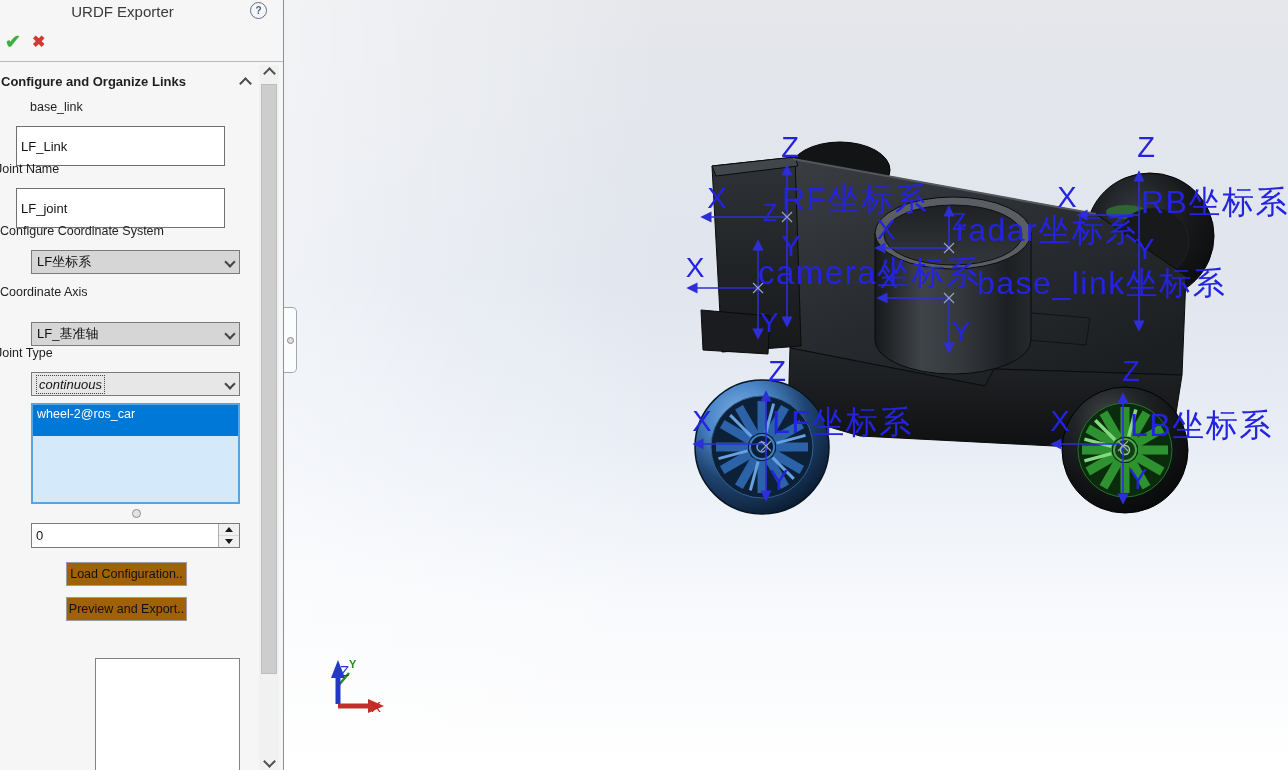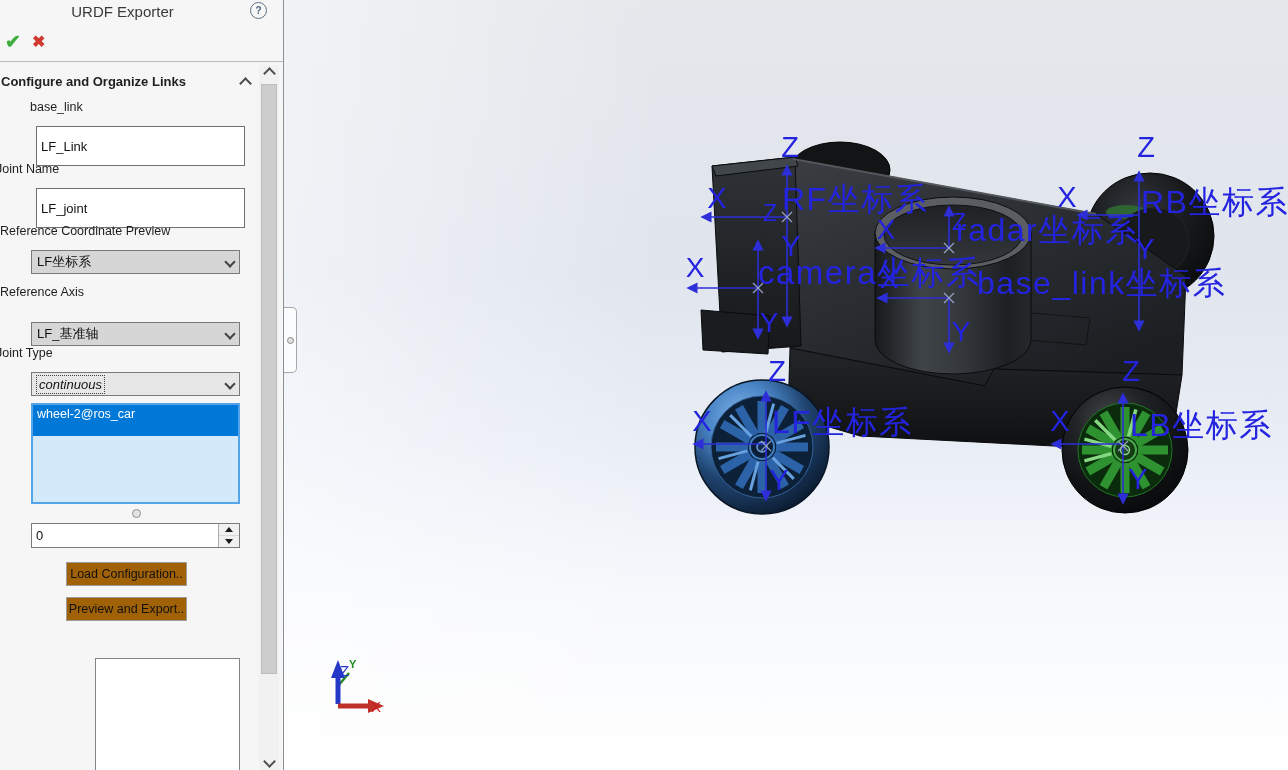--- a/index.html
+++ b/index.html
@@ -22,21 +22,21 @@
   .ok-icon{position:absolute;left:5px;top:30px;font-size:19px;color:#3fae3f;font-weight:bold;}
   .cancel-icon{position:absolute;left:32px;top:32px;font-size:16px;color:#d03a2e;font-weight:bold;}
   .hdr-divider{position:absolute;left:0;top:61px;width:283px;height:1px;background:#b9b9b9;}
   .section-hdr{position:absolute;left:1px;top:74px;font-size:13px;font-weight:bold;color:#1f1f1f;}
   .chev{display:inline-block;width:7px;height:7px;border-right:2px solid #4a4a4a;border-bottom:2px solid #4a4a4a;}
   .chev.up{transform:rotate(-135deg);}
   .chev.down{transform:rotate(45deg);}
   .section-chev{position:absolute;left:241px;top:79px;}
 
   .ctl-label{position:absolute;font-size:12.5px;color:#1e1e1e;white-space:nowrap;}
-  .tinput{position:absolute;left:36px;width:209px;height:40px;box-sizing:border-box;border:1px solid #707070;background:#fff;
+  .tinput{position:absolute;left:16px;width:209px;height:40px;box-sizing:border-box;border:1px solid #707070;background:#fff;
     font-family:"Liberation Sans",sans-serif;font-size:13px;padding:9px 4px;color:#111;}
   .combo{position:absolute;left:31px;width:209px;height:24px;box-sizing:border-box;border:1px solid #7a7a7a;background:#d6d6d6;
     display:flex;align-items:center;padding:0 5px;font-size:13px;color:#111;}
   .combo .chev{margin-left:auto;width:6px;height:6px;border-color:#444;}
   .combo.focused{background:#e7e7e7;font-style:italic;}
   .combo.focused .val{outline:1px dotted #444;padding:1px 2px;}
 
   .listbox{position:absolute;left:31px;top:403px;width:209px;height:101px;box-sizing:border-box;
     border:2px solid #54a4e8;background:#d4e9fa;}
   .listbox .row{height:31px;background:#0078d7;color:#fff;font-size:12.5px;line-height:19px;padding:0 4px;}
@@ -303,27 +303,27 @@
 
     <div class="section-hdr">Configure and Organize Links</div>
     <span class="chev up section-chev"></span>
 
     <div class="ctl-label" style="left:30px;top:100px;">base_link</div>
     <input class="tinput" style="top: 126px;" value="LF_Link">
 
     <div class="ctl-label" style="left:-4px;top:162px;">Joint Name</div>
     <input class="tinput" style="top: 188px;" value="LF_joint">
 
-    <div class="ctl-label" style="left:0;top:224px;">Reference Coordinate Preview</div>
+    <div class="ctl-label" style="left:0;top:224px;">Configure Coordinate System</div>
     <div class="combo" style="top:250px;">
       <span class="val">LF坐标系</span>
       <span class="chev down"></span>
     </div>
 
-    <div class="ctl-label" style="left:0;top:285px;">Reference Axis</div>
+    <div class="ctl-label" style="left:0;top:285px;">Coordinate Axis</div>
     <div class="combo" style="top:322px;">
       <span class="val">LF_基准轴</span>
       <span class="chev down"></span>
     </div>
 
     <div class="ctl-label" style="left:-4px;top:346px;">Joint Type</div>
     <div class="combo focused" style="top:372px;">
       <span class="val">continuous</span>
       <span class="chev down"></span>
     </div>

